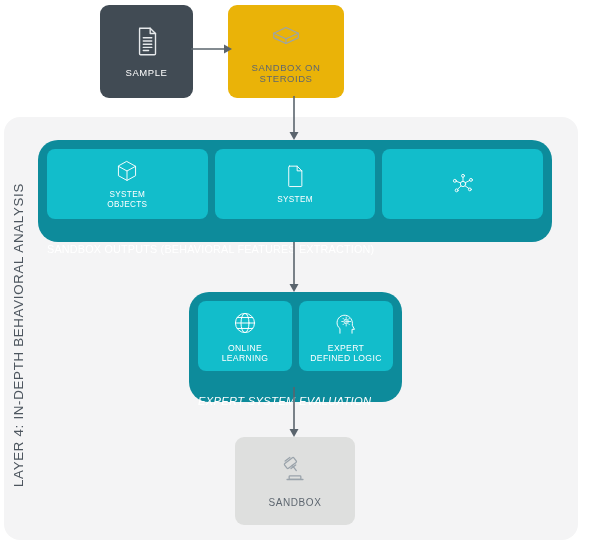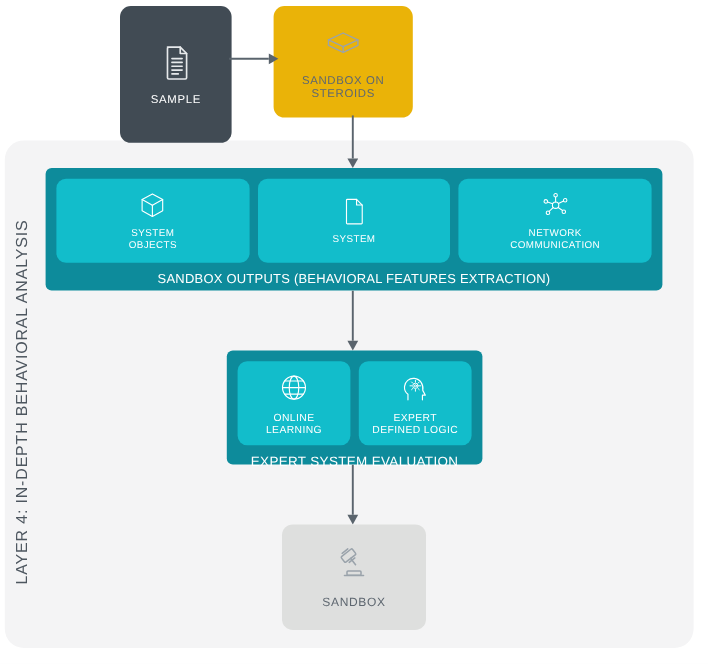--- a/index.html
+++ b/index.html
@@ -28,21 +28,21 @@
     display: flex;
     flex-direction: column;
     align-items: center;
     justify-content: center;
     box-sizing: border-box;
   }
   #sample-box {
     left: 100px;
     top: 5px;
     width: 93px;
-    height: 114px;
+    height: 93px;
     background: #414B54;
   }
   #sandbox-box {
     left: 228px;
     top: 5px;
     width: 116px;
     height: 93px;
     background: #eab308;
   }
   .top-label {
@@ -83,35 +83,35 @@
     letter-spacing: 0.7px;
     color: #4D565F;
     white-space: nowrap;
     font-weight: 400;
   }
 
   
   .teal-group {
     position: absolute;
     background: #0D8B9B;
-    border-radius: 5px;
+    border-radius: 20px;
     box-sizing: border-box;
   }
   #outputs-group {
     left: 38px;
     top: 140px;
     width: 514px;
     height: 102px;
     padding: 9px 9px 0 9px;
   }
   #expert-group {
     left: 189px;
     top: 292px;
     width: 213px;
-    height: 95px;
+    height: 110px;
     padding: 9px 9px 12px 9px;
   }
   .tile-row {
     display: flex;
     gap: 7px;
     height: 70px;
   }
   .tile {
     background: #12BDCB;
     border-radius: 8px;
@@ -130,24 +130,23 @@
     line-height: 9.6px;
     text-align: center;
     margin-top: 7px;
     white-space: pre-line;
   }
   .tile-icon { width: 24px; height: 24px; display:block; }
   .group-caption {
     color: #FFFFFF;
     font-size: 10.8px;
     letter-spacing: 0.2px;
-    text-align: center;
-    margin-top: 8px;
-  }
-  #expert-group .group-caption { font-size: 11.2px; letter-spacing: 0.3px; }
+    margin-top: 24px;
+  }
+  #expert-group .group-caption { font-size: 11.2px; letter-spacing: 0.3px; font-style: italic; }
   #expert-group .tile-label { font-size: 8.6px; line-height: 10px; }
   #expert-group .tile-icon { width: 26px; height: 26px; }
 
   
   #verdict-box {
     position: absolute;
     left: 235px;
     top: 437px;
     width: 120px;
     height: 88px;
@@ -240,22 +239,20 @@
             <circle cx="14" cy="14" r="3.1"></circle>
             <circle cx="14" cy="4.4" r="1.7"></circle>
             <circle cx="23.3" cy="9.2" r="1.7"></circle>
             <circle cx="22" cy="20.3" r="1.7"></circle>
             <circle cx="6.6" cy="21.4" r="1.7"></circle>
             <circle cx="4.5" cy="10.3" r="1.7"></circle>
             <path d="M14 10.9 V6.1 M16.8 12.4 L21.8 9.9 M16.5 16.2 L20.8 19.2
                      M11.6 16.3 L7.7 20.1 M11.1 12.7 L6.2 10.8"></path>
           </svg>
         </span>
-        <div class="tile-label">NETWORK
-COMMUNICATION</div>
       </div>
 
     </div>
     <div class="group-caption">SANDBOX OUTPUTS (BEHAVIORAL FEATURES EXTRACTION)</div>
   </div>
 
   <svg class="connector" style="left:283px; top:242px; width:22px; height:52px;" viewBox="0 0 22 52">
     <line x1="11" y1="0" x2="11" y2="42" stroke="#5A646D" stroke-width="1.6"></line>
     <path d="M6.5 42 L15.5 42 L11 50 Z" fill="#5A646D"></path>
   </svg>

